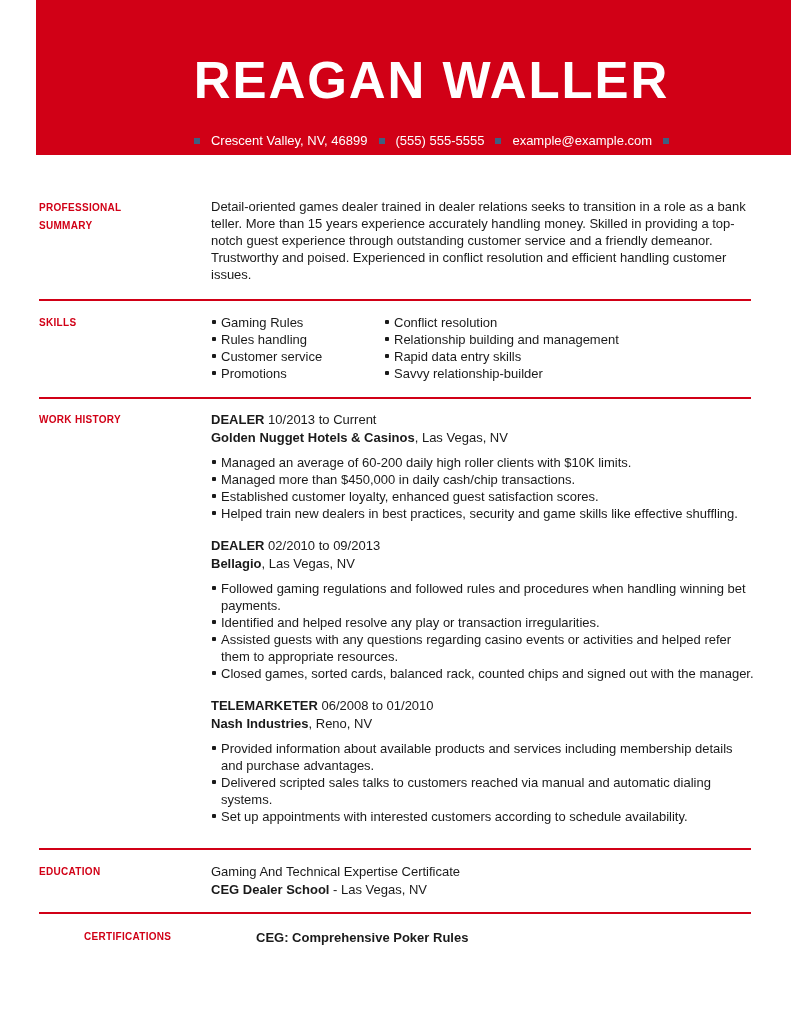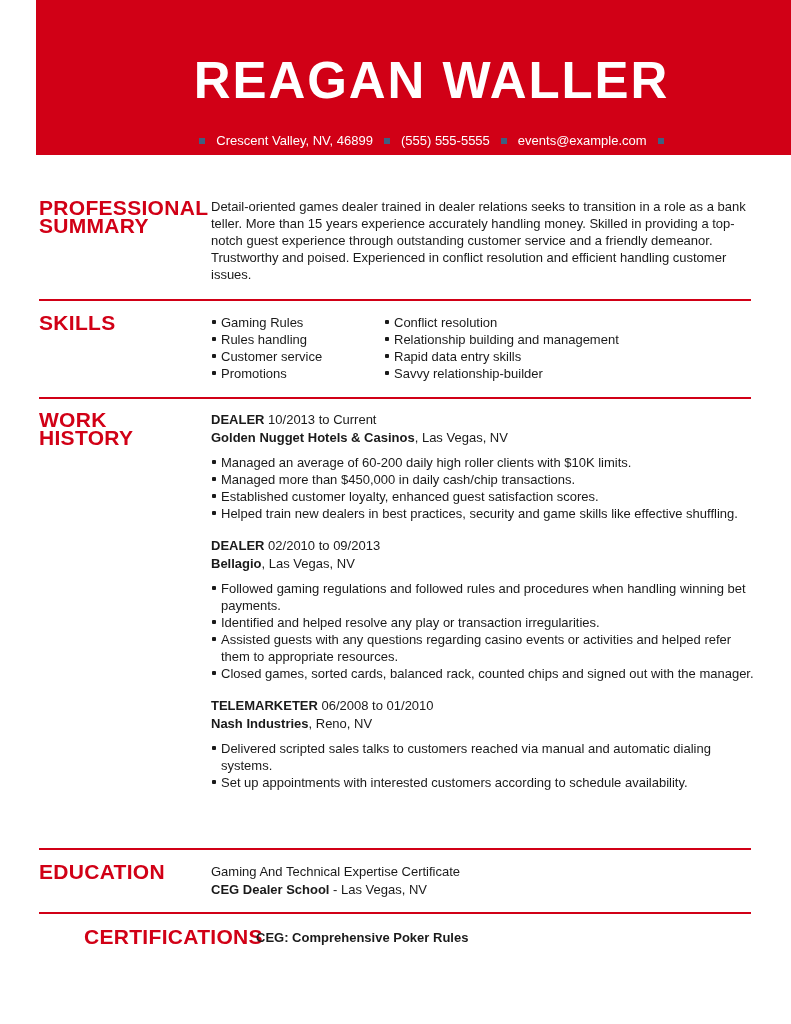--- a/index.html
+++ b/index.html
@@ -6,21 +6,21 @@
   html, body { width: 791px; height: 1024px; background: #ffffff; overflow: hidden; }
   body { font-family: "Liberation Sans", sans-serif; color: #1a1a1a; position: relative; }
 
   .header { position: absolute; left: 0; top: 0; width: 791px; height: 155px; background: #d10016; margin-left: 36px; }
   .name { position: absolute; left: 0; top: 52px; width: 791px; text-align: center; color: #ffffff;
           font-family: "Liberation Sans", sans-serif; font-weight: bold; font-size: 52px; letter-spacing: 2px; line-height: 56px; transform: scaleX(0.98); }
   .contact { position: absolute; left: 0; top: 133px; width: 791px; text-align: center; color: #ffffff; font-size: 13px; line-height: 16px; }
   .contact .sq { display: inline-block; width: 6px; height: 6px; background: #3f5f80; margin: 0 11px 1px 11px; vertical-align: middle; }
 
   .section { position: absolute; left: 39px; width: 712px; }
-  .sec-title { position: absolute; left: 0; top: 0; width: 165px; color: #d10016; font-weight: bold; font-size: 21px; line-height: 18px; letter-spacing: 0.3px; }
+  .sec-title { position: absolute; left: 0; top: 0; width: 165px; color: #d10016; font-weight: bold; font-size: 10px; line-height: 18px; letter-spacing: 0.3px; }
   .sec-body { position: absolute; left: 172px; top: 0; width: 545px; font-size: 13px; line-height: 17px; color: #1a1a1a; }
   .rule { position: absolute; left: 39px; width: 712px; height: 2px; background: #d10016; }
 
   .summary p { font-size: 13px; line-height: 17px; }
 
   .skills-col { position: absolute; top: 0; }
   .skills-col ul { list-style: none; }
   .skills-col li { font-size: 13px; line-height: 17px; position: relative; padding-left: 10px; }
   .skills-col li::before { content: ""; position: absolute; left: 1px; top: 6px; width: 4px; height: 4px; background: #1a1a1a; border-radius: 1px; }
 
@@ -30,21 +30,21 @@
   .job ul { list-style: none; margin-top: 8px; }
   .job li { font-size: 13px; line-height: 17px; position: relative; padding-left: 10px; }
   .job li::before { content: ""; position: absolute; left: 1px; top: 6px; width: 4px; height: 4px; background: #1a1a1a; border-radius: 1px; }
 </style>
 </head>
 <body>
 
 <div class="header">
   <div class="name">REAGAN WALLER</div>
   <div class="contact">
-    <span class="sq"></span><span>Crescent Valley, NV, 46899</span><span class="sq"></span><span>(555) 555-5555</span><span class="sq"></span><span>events@example.com</span><span class="sq"></span>
+    <span class="sq"></span><span>Crescent Valley, NV, 46899</span><span class="sq"></span><span>(555) 555-5555</span><span class="sq"></span><span>example@example.com</span><span class="sq"></span>
   </div>
 </div>
 
 <div class="section summary" style="top:199px; height:90px;">
   <div class="sec-title">
     <div>PROFESSIONAL</div>
     <div>SUMMARY</div>
   </div>
   <div class="sec-body" style="top:-1px;">
     <p>Detail-oriented games dealer trained in dealer relations seeks to transition in a role as a bank teller. More than 15 years experience accurately handling money. Skilled in providing a top-notch guest experience through outstanding customer service and a friendly demeanor. Trustworthy and poised. Experienced in conflict resolution and efficient handling customer issues.</p>
@@ -96,20 +96,21 @@
         <li>Identified and helped resolve any play or transaction irregularities.</li>
         <li>Assisted guests with any questions regarding casino events or activities and helped refer them to appropriate resources.</li>
         <li>Closed games, sorted cards, balanced rack, counted chips and signed out with the manager.</li>
       </ul>
     </div>
 
     <div class="job" style="margin-top:15px;">
       <div class="job-line"><b>TELEMARKETER</b> <span>06/2008 to 01/2010</span></div>
       <div class="job-line" style="margin-top:1px;"><b>Nash Industries</b><span>, Reno, NV</span></div>
       <ul>
+        <li>Provided information about available products and services including membership details and purchase advantages.</li>
         <li>Delivered scripted sales talks to customers reached via manual and automatic dialing systems.</li>
         <li>Set up appointments with interested customers according to schedule availability.</li>
       </ul>
     </div>
 
   </div>
 </div>
 <div class="rule" style="top:848px;"></div>
 
 <div class="section" style="top:863px; height:40px;">

